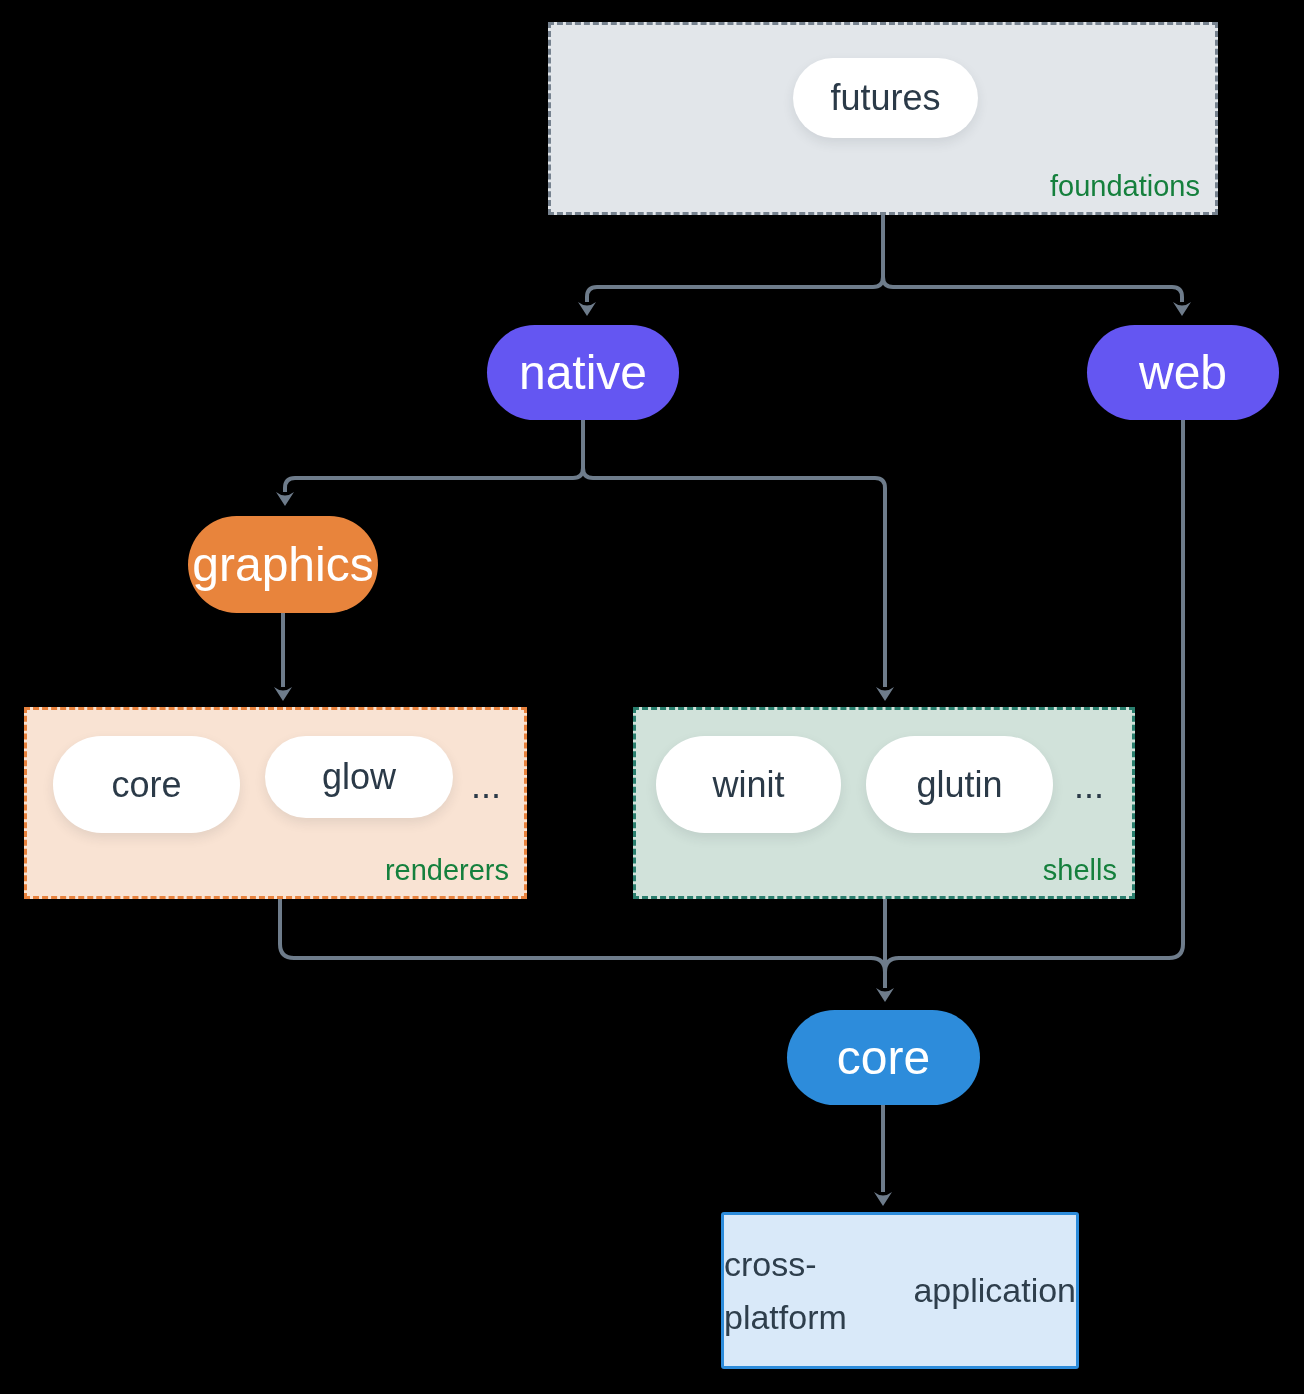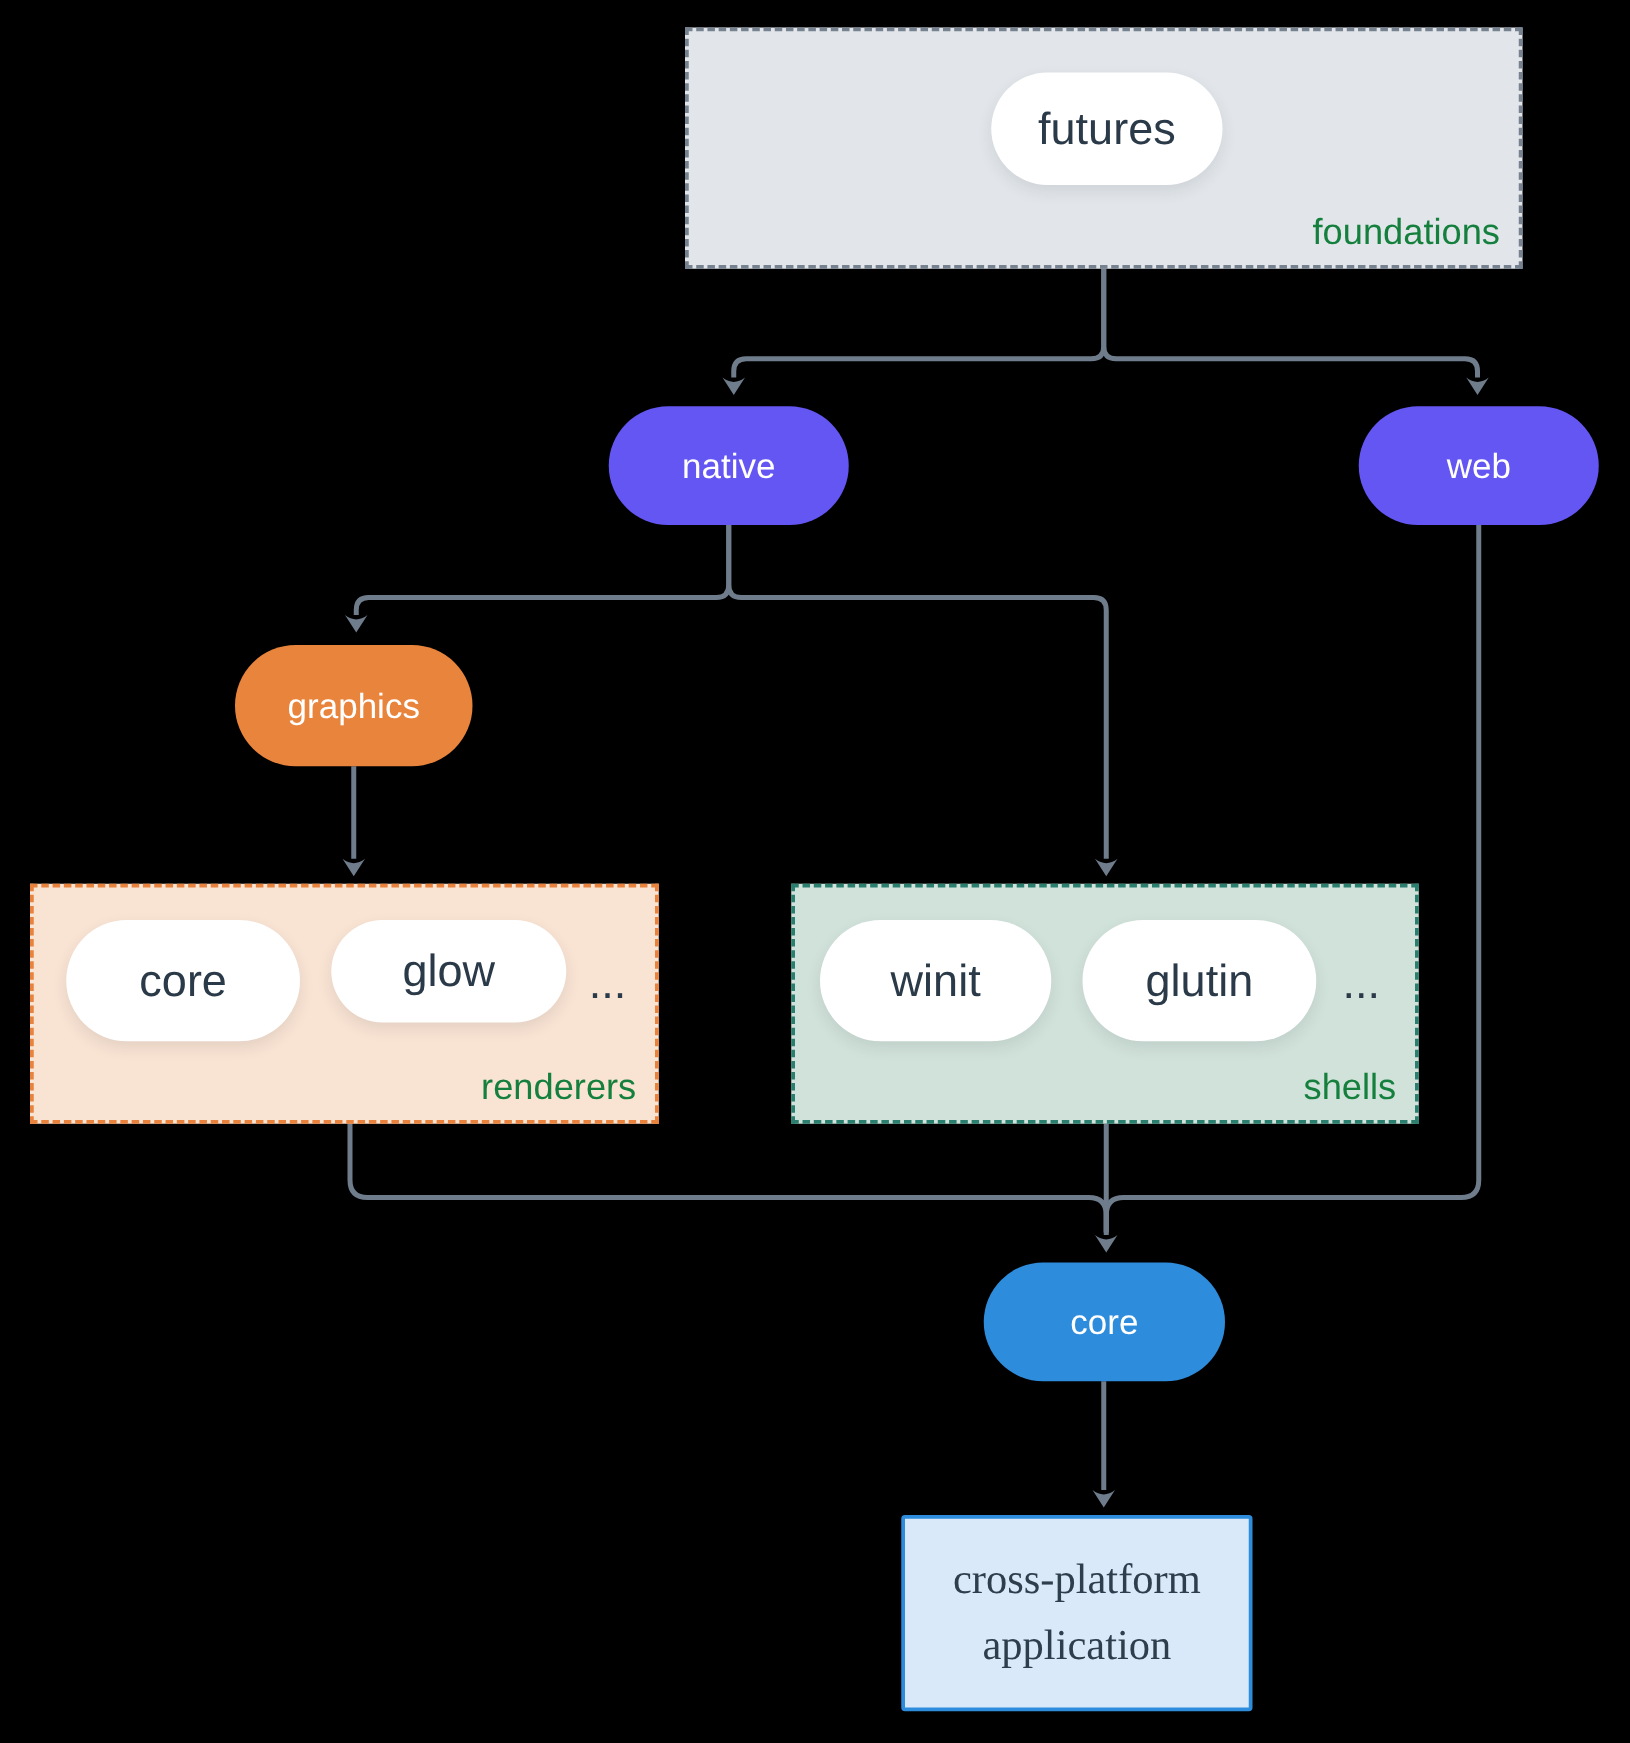--- a/index.html
+++ b/index.html
@@ -17,33 +17,33 @@
   .group-shells{left:633px;top:707px;width:502px;height:192px;background:#d1e2da;border:3px dashed #2a7f6e;}
 
   .group-label{position:absolute;right:15px;bottom:9px;font-size:29px;color:#15803d;}
 
   .pill{
     position:absolute;border-radius:60px;display:flex;align-items:center;justify-content:center;
     font-size:36px;color:#2b3a48;background:#fff;box-shadow:0 5px 12px rgba(40,50,60,0.10);
   }
   .node{
     position:absolute;border-radius:60px;display:flex;align-items:center;justify-content:center;
-    font-size:28px;color:#ffffff;
+    font-size:48px;color:#ffffff;
   }
   .node-native,.node-web{background:#6456f2;}
   .node-graphics{background:#e8843c;}
   .node-iced{background:#2d8cdb;}
 
   .ellipsis{position:absolute;font-size:36px;color:#2b3a48;}
 
   .app-box{
-    position:absolute;left:721px;top:1212px;width:281px;height:157px;box-sizing:border-box;
+    position:absolute;left:721px;top:1212px;width:358px;height:157px;box-sizing:border-box;
     background:#d9e9f9;border:3px solid #2d8cdb;border-radius:3px;
-    display:flex;flex-direction:column;align-items:center;justify-content:center;
-    font-size:34px;color:#2e3e4c;line-height:1.55;font-family:Liberation Serif, serif;
+    display:flex;flex-direction:row;align-items:center;justify-content:center;
+    font-size:34px;color:#2e3e4c;line-height:1.55;
   }
 </style>
 </head>
 <body>
 
 <div class="canvas">
 
   <svg class="connectors" viewBox="0 0 1304 1394">
 
     <path class="edge" d="M 883 215 L 883 277 Q 883 287 873 287 L 597 287 Q 587 287 587 297 L 587 302"></path>
@@ -62,21 +62,21 @@
     <path class="edge" d="M 280 899 L 280 944 Q 280 958 294 958 L 871 958 Q 885 958 885 972 L 885 986"></path>
     <path class="edge" d="M 1183 420 L 1183 944 Q 1183 958 1169 958 L 899 958 Q 885 958 885 972 L 885 986"></path>
     <path class="edge" d="M 885 899 L 885 988"></path>
     <path class="head" d="M 876 988 L 885 1002 L 894 988 Q 885 995 876 988 Z"></path>
 
     <path class="edge" d="M 883 1105 L 883 1192"></path>
     <path class="head" d="M 874 1192 L 883 1206 L 892 1192 Q 883 1199 874 1192 Z"></path>
   </svg>
 
   <div class="group group-foundations">
-    <div class="pill" style="left:242px;top:33px;width:185px;height:90px;">futures</div>
+    <div class="pill" style="left:242px;top:33px;width:185px;height:80px;">futures</div>
     <div class="group-label">foundations</div>
   </div>
 
   <div class="node node-native" style="left:487px;top:325px;width:192px;height:95px;">native</div>
   <div class="node node-graphics" style="left:188px;top:516px;width:190px;height:97px;">graphics</div>
 
   <div class="node node-web" style="left:1087px;top:325px;width:192px;height:95px;">web</div>
 
   <div class="group group-renderers">
     <div class="pill" style="left:26px;top:26px;width:187px;height:97px;">core</div>

